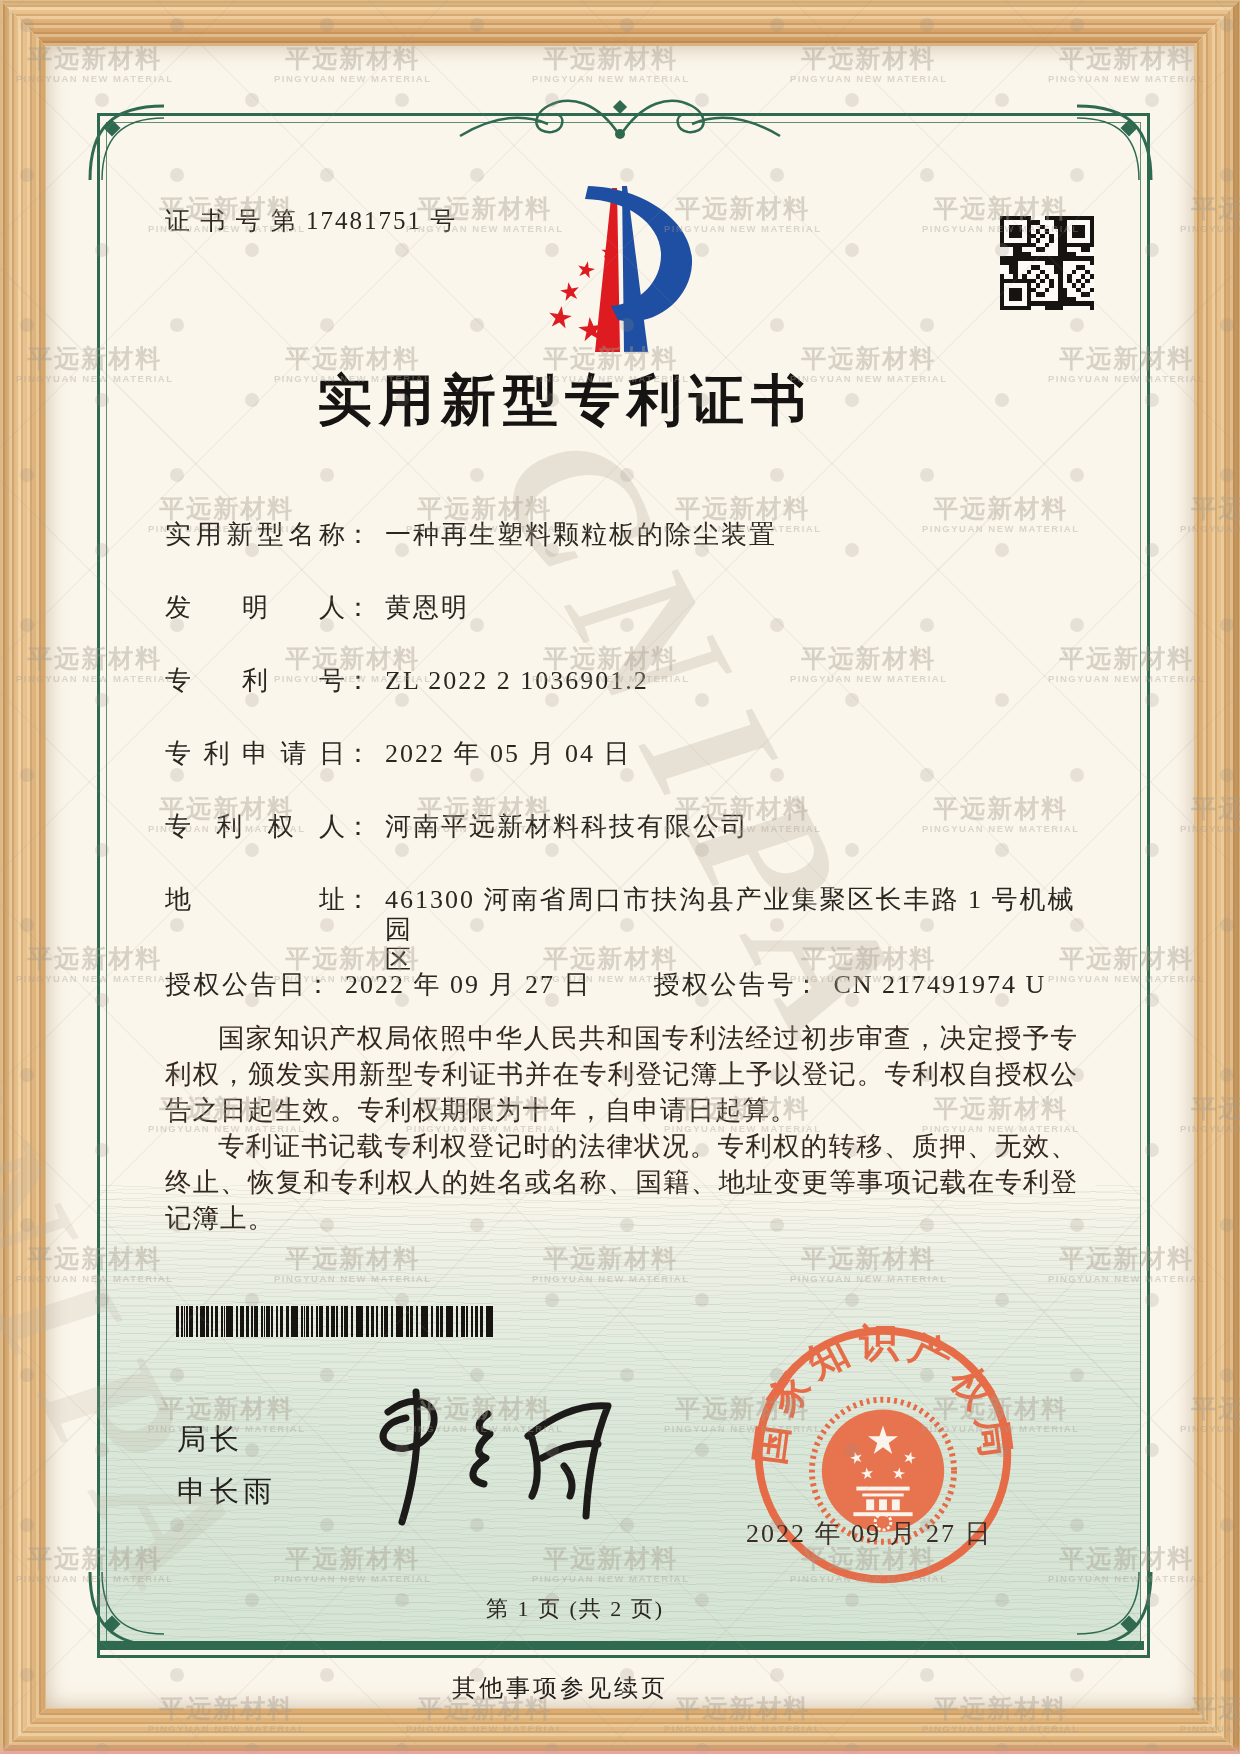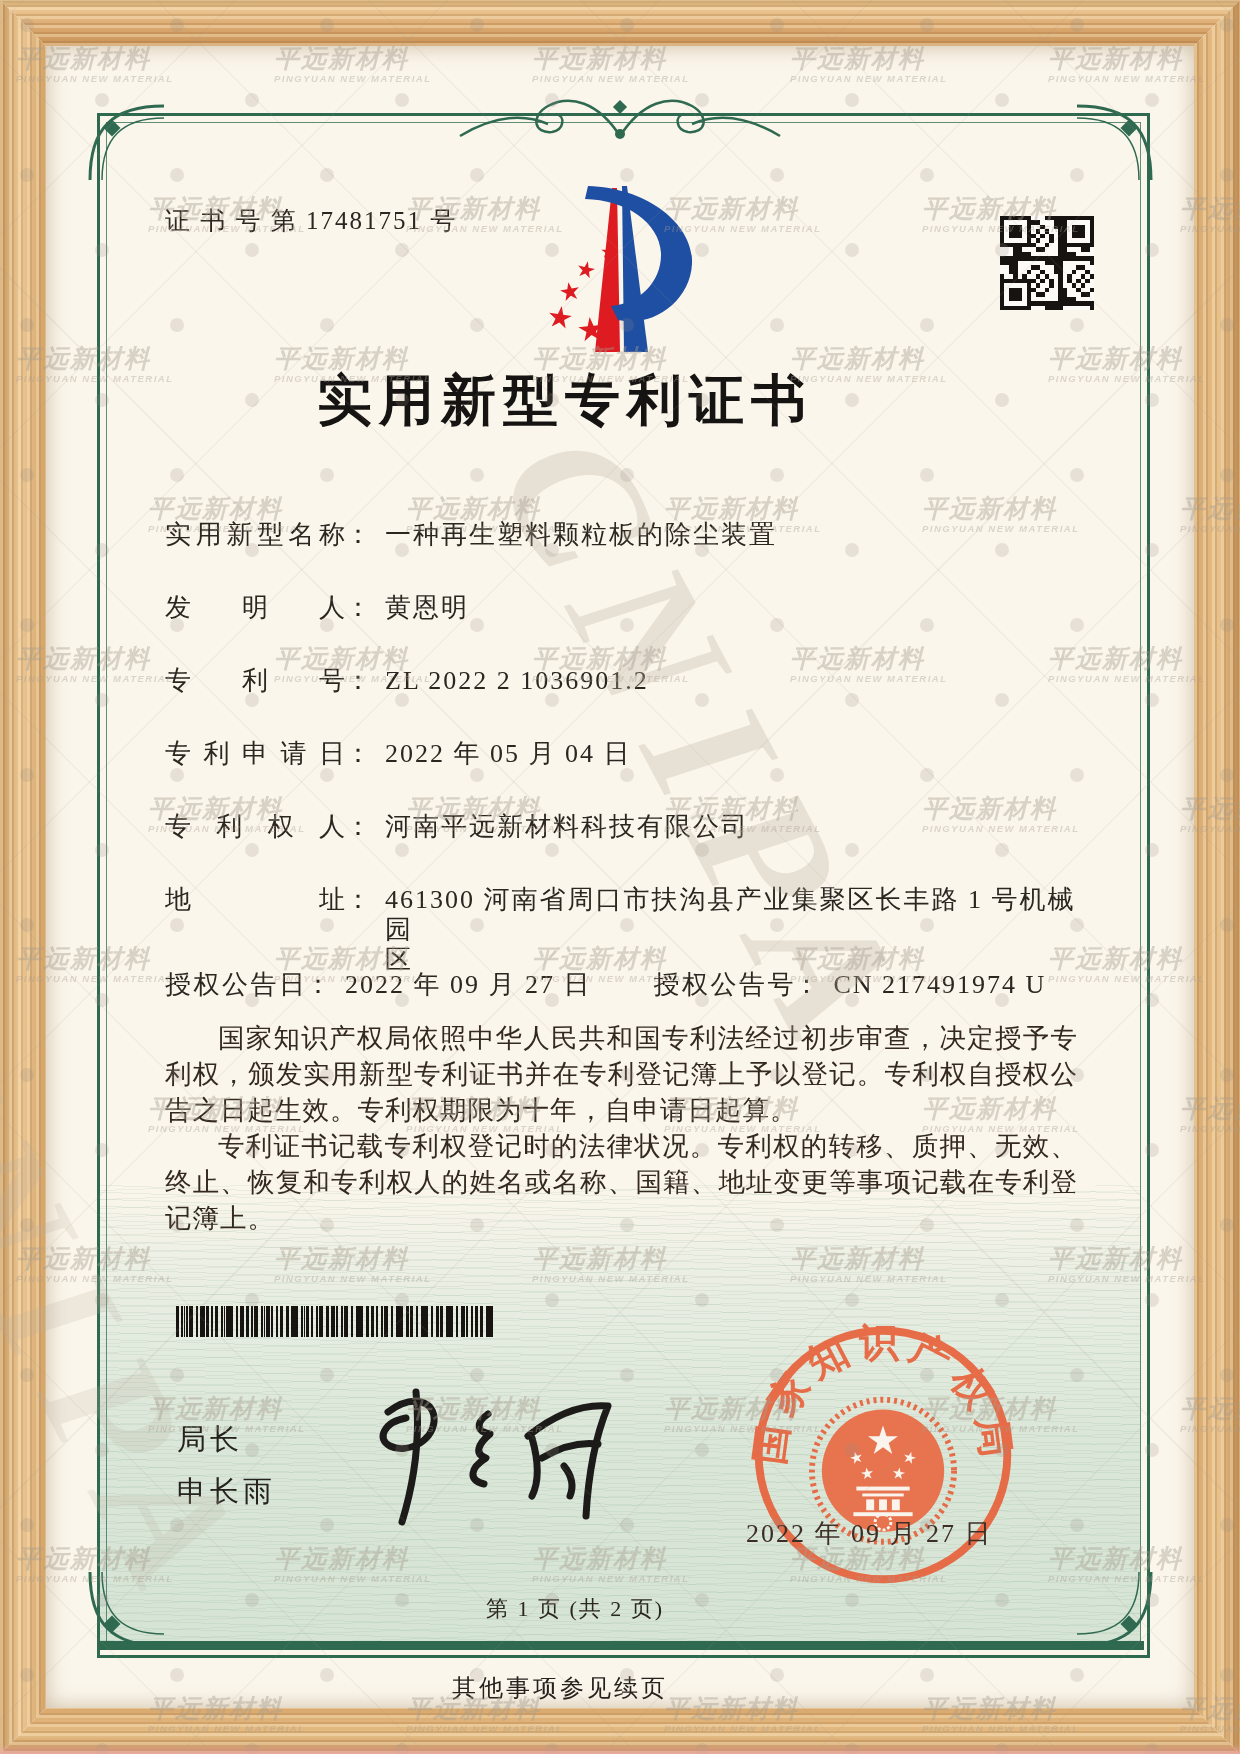--- a/index.html
+++ b/index.html
@@ -42,21 +42,21 @@
   .guilloche{position:absolute;left:100px;top:1185px;width:1041px;height:456px;z-index:11;
     background:
       repeating-linear-gradient(2deg, rgba(110,155,125,.12) 0 1px, rgba(0,0,0,0) 1px 7px),
       repeating-linear-gradient(-2deg, rgba(110,155,125,.10) 0 1px, rgba(0,0,0,0) 1px 9px),
       linear-gradient(180deg, rgba(223,233,222,0) 0, rgba(219,231,219,.55) 22%, rgba(213,228,213,.85) 55%, rgba(210,226,210,.9) 100%);}
   
   .wm-layer{position:absolute;left:0;top:0;width:100%;height:100%;z-index:40;pointer-events:none;
     background:
       repeating-linear-gradient(45deg, rgba(158,148,136,.10) 0 1.5px, rgba(0,0,0,0) 1.5px 150px),
       repeating-linear-gradient(-45deg, rgba(158,148,136,.10) 0 1.5px, rgba(0,0,0,0) 1.5px 150px);}
-  .wm{position:absolute;text-align:left;white-space:nowrap;font-style:italic;}
+  .wm{position:absolute;text-align:center;white-space:nowrap;}
   .wm .cn{display:block;font-family:"Liberation Sans","DejaVu Sans",sans-serif;font-weight:bold;
     font-size:25px;letter-spacing:2px;color:rgba(168,158,144,.42);}
   .wm .en{display:block;font-family:"Liberation Sans","DejaVu Sans",sans-serif;font-weight:bold;
     font-size:9.5px;letter-spacing:1.5px;color:rgba(168,158,144,.38);margin-top:-2px;}
   .wm-dot{position:absolute;width:14px;height:14px;border-radius:50%;background:rgba(150,142,130,.20);}
   .ghost{position:absolute;font-family:"Liberation Serif",serif;font-style:italic;font-weight:bold;
     color:rgba(186,176,158,.30);letter-spacing:28px;pointer-events:none;}
   .ghost1{left:640px;top:400px;font-size:180px;transform:rotate(62deg);transform-origin:left top;}
   .ghost2{left:-10px;top:980px;font-size:170px;transform:rotate(62deg);transform-origin:left top;color:rgba(186,176,158,.20);}
   

